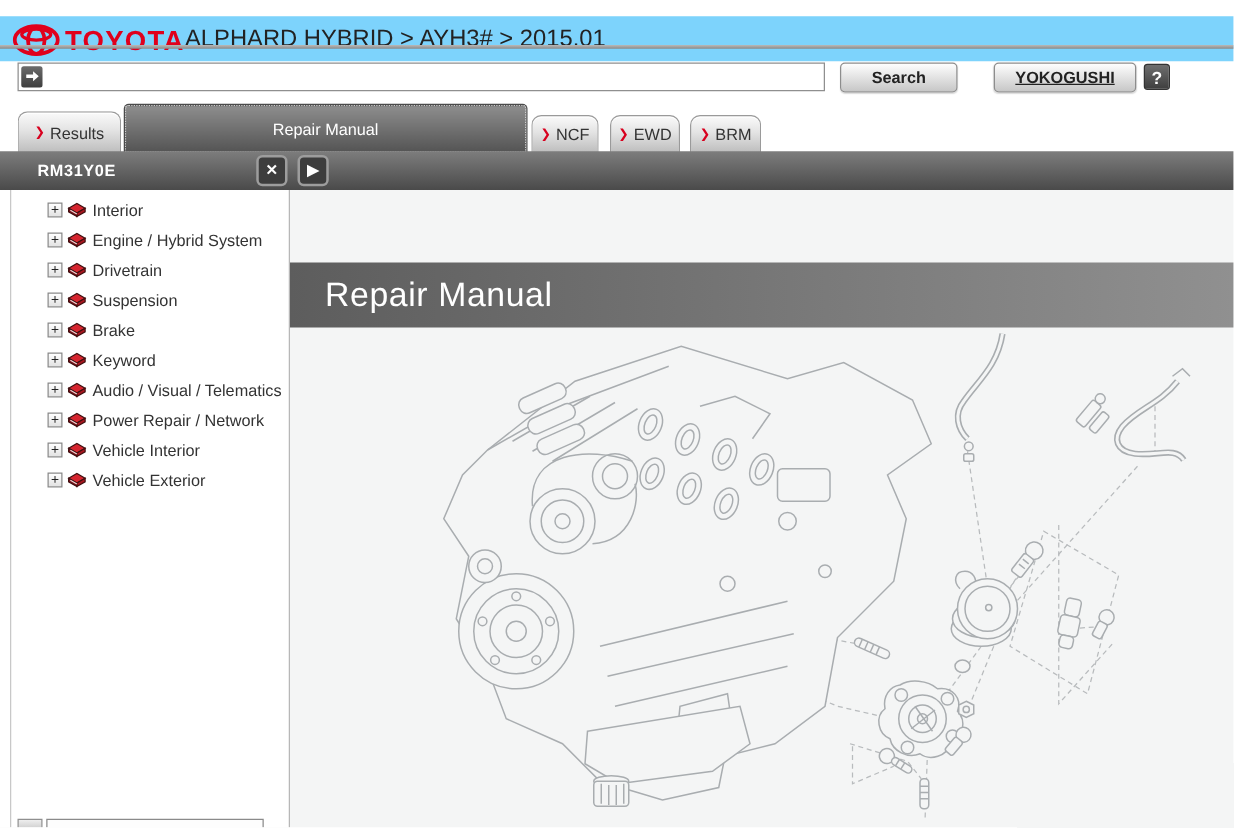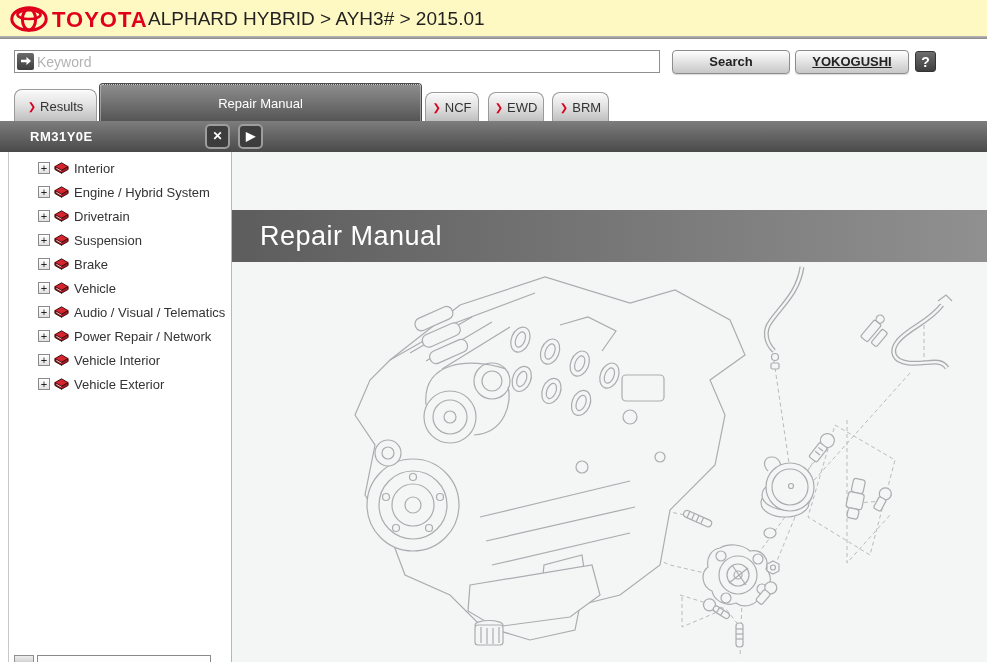--- a/index.html
+++ b/index.html
@@ -1,21 +1,21 @@
 <!DOCTYPE html>
 <html><head>
 <meta charset="utf-8">
 <style>
   * { margin:0; padding:0; box-sizing:border-box; }
   html,body { background:#fff; }
   body { font-family:"Liberation Sans","DejaVu Sans",sans-serif; }
   #app { position:relative; width:987px; height:662px; background:#fff; overflow:hidden; }
 
   
-  .logo-row { position:absolute; left:0; top:0; width:987px; height:36px; background:#fef9c3; }
+  .logo-row { position:absolute; left:0; top:13px; width:987px; height:36px; background:#7dd3fc; }
   .emblem { position:absolute; left:10px; top:6px; }
   .brand-word { position:absolute; left:52px; top:7px; font-size:22px; font-weight:bold; color:#e0001c; letter-spacing:1px; }
   .breadcrumb { position:absolute; left:148px; top:0; height:36px; line-height:38px; font-size:19px; color:#222; }
   .top-divider { position:absolute; left:0; top:36px; width:987px; height:3px; background:linear-gradient(#b9b9b9,#8a8a8a); }
 
   
   .search-wrap { position:absolute; left:14px; top:50px; width:646px; height:23px; border:1px solid #8f8f8f; background:#fff; }
   .kw-icon { position:absolute; left:2px; top:2px; width:17px; height:17px; background:linear-gradient(#6b6b6b,#3e3e3e); border-radius:2px; }
   .kw-icon svg { display:block; margin:3px auto 0; }
   .search-input { position:absolute; left:22px; top:0; width:620px; height:21px; border:none; outline:none; font-size:14px; color:#333; background:transparent; }
@@ -74,23 +74,22 @@
     <span class="breadcrumb">ALPHARD HYBRID &gt; AYH3# &gt; 2015.01</span>
   </div>
   <div class="top-divider"></div>
 
   <div class="search-wrap">
     <span class="kw-icon">
       <svg width="12" height="10" viewBox="0 0 13 11">
         <polygon points="1,4 7,4 7,1 12,5.5 7,10 7,7 1,7" fill="#fff"></polygon>
       </svg>
     </span>
-    <input class="search-input" type="text" placeholder="Keyword" style="">
-  </div>
-  <button class="btn" style="left:672px;width:118px;">Search</button>
+  </div>
+  <button class="btn" style="left:672px;width:94px;">Search</button>
   <button class="btn" style="left:795px;width:114px;text-decoration:underline;">YOKOGUSHI</button>
   <button class="help-btn">?</button>
 
   <div class="tabs-row">
     <div class="tab tab-inactive" style="left:14px;top:5px;width:83px;height:33px;">
       <span class="tab-inner">
         <span class="chev">❯</span>
         <span>Results</span>
       </span>
     </div>
@@ -193,21 +192,21 @@
     <div class="tree-item">
       <span class="expander">+</span>
       <span class="book">
         <svg width="17" height="15" viewBox="0 0 18 15">
           <polygon points="2,5.5 9,1.5 16,5.5 9,9.5" fill="#d6252f" stroke="#401010" stroke-width="1"></polygon>
           <polygon points="2,5.5 2,8.5 9,12.5 9,9.5" fill="#7e1017" stroke="#401010" stroke-width="1"></polygon>
           <polygon points="16,5.5 16,8.5 9,12.5 9,9.5" fill="#a8161f" stroke="#401010" stroke-width="1"></polygon>
           <line x1="3.5" y1="7.2" x2="9" y2="10.4" stroke="#f0d4d4" stroke-width="1"></line>
         </svg>
       </span>
-      <span class="tree-label">Vehicle</span>
+      <span class="tree-label">Keyword</span>
     </div>
 
     <div class="tree-item">
       <span class="expander">+</span>
       <span class="book">
         <svg width="17" height="15" viewBox="0 0 18 15">
           <polygon points="2,5.5 9,1.5 16,5.5 9,9.5" fill="#d6252f" stroke="#401010" stroke-width="1"></polygon>
           <polygon points="2,5.5 2,8.5 9,12.5 9,9.5" fill="#7e1017" stroke="#401010" stroke-width="1"></polygon>
           <polygon points="16,5.5 16,8.5 9,12.5 9,9.5" fill="#a8161f" stroke="#401010" stroke-width="1"></polygon>
           <line x1="3.5" y1="7.2" x2="9" y2="10.4" stroke="#f0d4d4" stroke-width="1"></line>

